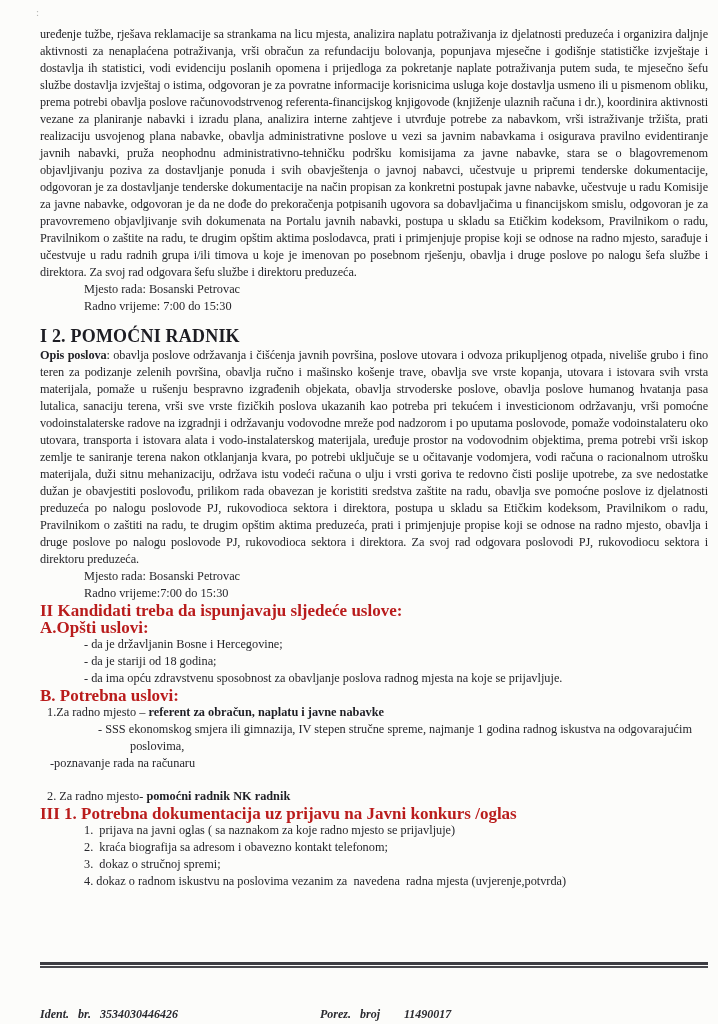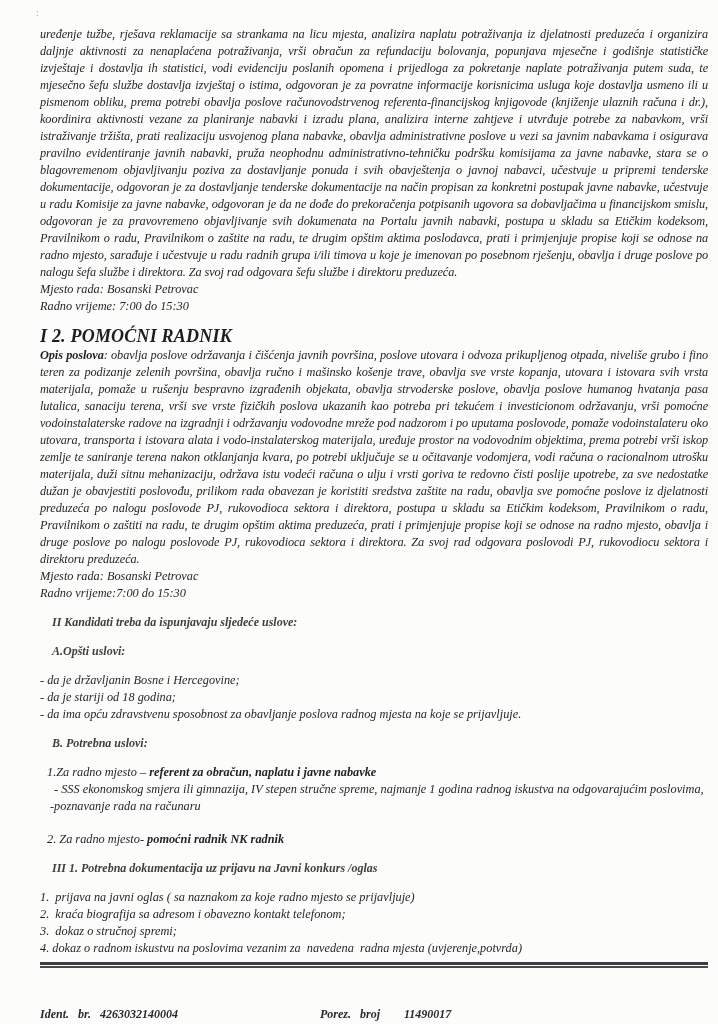--- a/index.html
+++ b/index.html
@@ -9,35 +9,35 @@
     margin: 0 auto;
     background: #fcfcfa;
     color: #26262b;
     font-family: "Liberation Serif", "DejaVu Serif", serif;
     font-size: 12.3px;
     line-height: 17px;
     overflow: hidden;
     box-sizing: border-box;
     padding: 26px 10px 0 40px;
   }
-  .content { position: relative; font-style: italic; }
+  .content { position: relative; }
   p.body {
     margin: 0;
     text-align: justify;
     letter-spacing: -0.1px;
   }
-  .line { text-align: left; }
+  .line { text-align: left; margin-left: 44px; }
   .pre { white-space: pre-wrap; }
   h2.jobhead {
     font-size: 18px; font-weight: bold; color: #1d1d23;
     margin: 13px 0 2px 0; letter-spacing: 0.2px;
   }
   h3.subhead {
-    font-size: 12px; font-weight: bold; color: #404040;
-    margin: 12px;
+    font-size: 17px; font-weight: bold; color: #b91c1c;
+    margin: 0;
   }
   .gap-lg { margin-top: 15px; }
   .gap-md { margin-top: 16px; }
   strong { font-weight: bold; color: #1f1f25; }
   .ind1 { margin-left: 7px; }
   .ind2 { margin-left: 10px; }
   .hang { padding-left: 46px; text-indent: -32px; }
   .artifact {
     position: absolute; top: 4px; left: 36px;
     color: #b4b4b0; font-size: 11px;
@@ -107,21 +107,21 @@
     <div class="line pre">2.  kraća biografija sa adresom i obavezno kontakt telefonom;</div>
     <div class="line pre">3.  dokaz o stručnoj spremi;</div>
     <div class="line pre">4. dokaz o radnom iskustvu na poslovima vezanim za  navedena  radna mjesta (uvjerenje,potvrda)</div>
 
   </div>
 
   <div class="footer">
     <div class="rule"></div>
     <div class="frow">
       <div class="fcol fcol1">
-        <div>Ident.   br.   4263032140004</div>
+        <div>Ident.   br.   3534030446426</div>
         
       </div>
       <div class="fcol fcol2">
         <div>Porez.   broj        11490017</div>
         
       </div>
 
     </div>
   </div>
 

